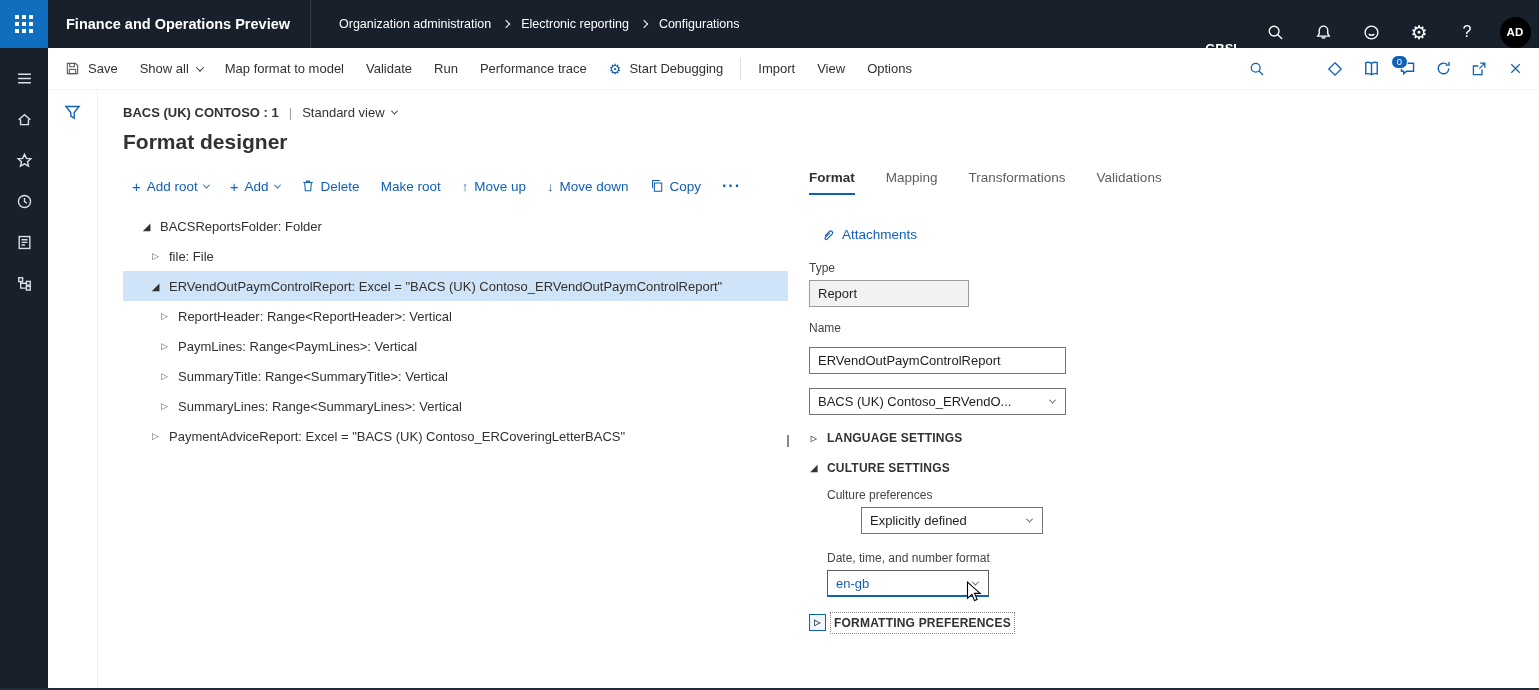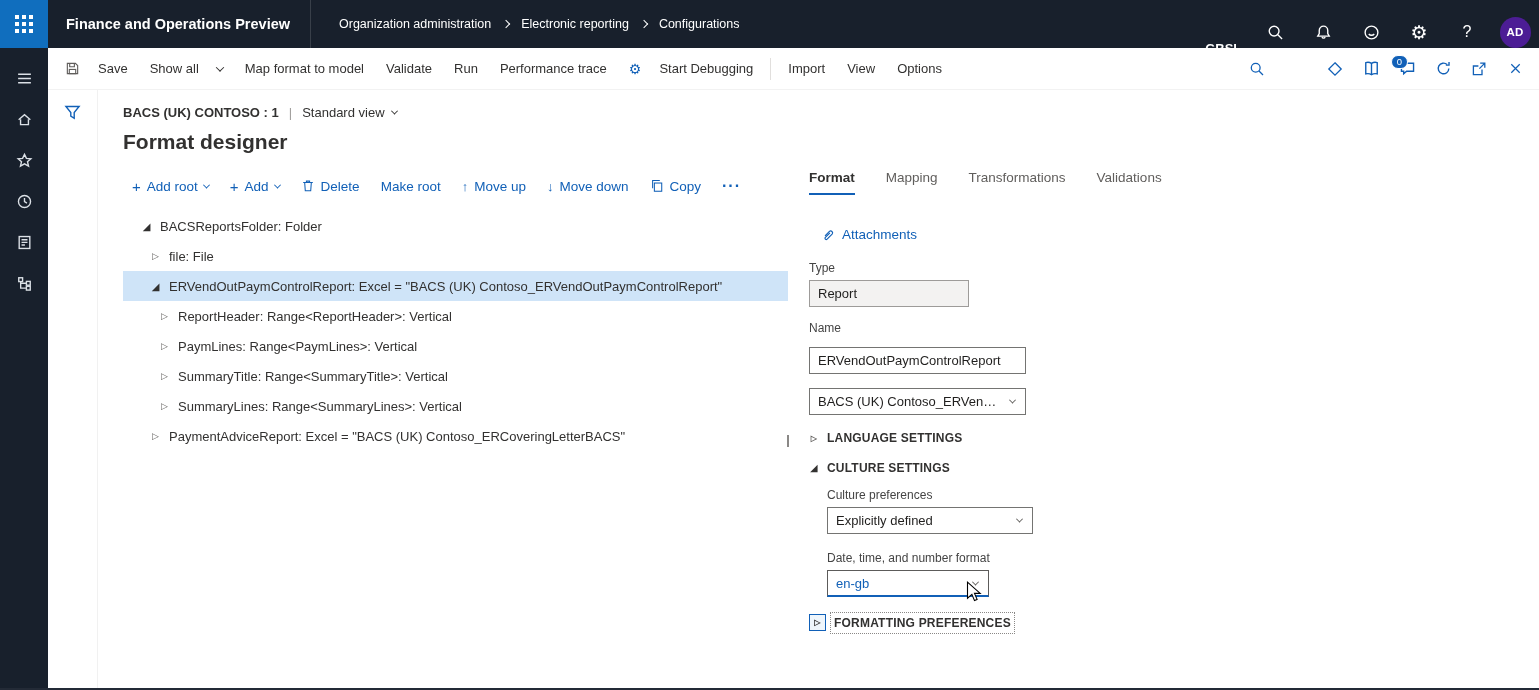--- a/index.html
+++ b/index.html
@@ -15,32 +15,32 @@
   .tb-divider { width:1px; height:48px; background:rgba(255,255,255,.14); }
   .breadcrumb { display:flex; align-items:center; margin-left:28px; font-size:12.5px; }
   .bc-item { cursor:pointer; white-space:nowrap; }
   .bc-sep { display:inline-block; width:6px; height:6px; border-top:1.8px solid #fff; border-right:1.8px solid #fff; transform:rotate(45deg); margin:0 12px; }
   .tb-right { margin-left:auto; display:flex; align-items:flex-end; height:64px; }
   .env { font-size:13px; font-weight:600; margin-right:14px; cursor:pointer; }
   .tb-cell { width:48px; height:48px; display:flex; align-items:center; justify-content:center; cursor:pointer; color:#fff; }
   .tb-cell svg { stroke:#fff; fill:none; stroke-width:1.3; }
   .gear-glyph { font-size:19px; line-height:1; }
   .help-glyph { font-size:16px; font-weight:400; }
-  .avatar { width:31px; height:31px; border-radius:50%; background:#4c1d95; color:#fff; font-size:11.5px; font-weight:700; display:flex; align-items:center; justify-content:center; letter-spacing:.3px; }
+  .avatar { width:31px; height:31px; border-radius:50%; background:#000000; color:#fff; font-size:11.5px; font-weight:700; display:flex; align-items:center; justify-content:center; letter-spacing:.3px; }
 
   
   .below { display:flex; height:640px; }
   .leftnav { width:48px; background:#18202c; flex:0 0 48px; display:flex; flex-direction:column; align-items:center; padding-top:10px; }
   .nav-cell { width:48px; height:41px; display:flex; align-items:center; justify-content:center; cursor:pointer; }
   .nav-cell svg { stroke:#dbe0e6; fill:none; stroke-width:1.3; }
   .right-col { flex:1; display:flex; flex-direction:column; min-width:0; }
 
   
   .commandbar { height:42px; background:#fff; display:flex; align-items:center; padding-left:6px; border-bottom:1px solid #f2f2f2; white-space:nowrap; }
-  .cmd-item { display:flex; align-items:center; gap:18px; padding:0 11px; height:42px; cursor:pointer; color:#323130; font-size:13px; }
+  .cmd-item { display:flex; align-items:center; gap:8px; padding:0 11px; height:42px; cursor:pointer; color:#323130; font-size:13px; }
   .cmd-item svg { stroke:#605e5c; fill:none; stroke-width:1.2; }
   .btn-primary { background:#1160b7; color:#fff; height:42px; display:flex; align-items:center; padding:0 17px; font-size:13px; cursor:pointer; margin:0 2px; }
   .chev { display:inline-block; width:6px; height:6px; border-right:1.5px solid currentColor; border-bottom:1.5px solid currentColor; }
   .chev.down { transform:rotate(45deg) translate(-1px,-1px); }
   .debug-gear { color:#1160b7; font-size:14px; line-height:1; }
   .cmd-sep { width:1px; height:22px; background:#e1dfdd; margin:0 6px; }
   .cmd-right { margin-left:auto; display:flex; align-items:center; padding-right:6px; }
   .cmd-icon { width:36px; height:42px; display:flex; align-items:center; justify-content:center; cursor:pointer; color:#1160b7; position:relative; }
   .cmd-icon svg { stroke:#1160b7; fill:none; stroke-width:1.3; }
   .cmd-icon.search-gap { margin-right:42px; }
@@ -87,21 +87,21 @@
   .tab.active { color:#323130; font-weight:700; border-bottom:2px solid #1160b7; }
 
   .attachments { display:flex; align-items:center; gap:7px; color:#1160b7; margin:27px 0 0 12px; cursor:pointer; font-size:13.5px; }
   .attachments svg { stroke:#1160b7; fill:none; stroke-width:1.3; }
 
   .fields { margin-top:19px; }
   .field { margin-bottom:14px; }
   .field-label { display:block; font-size:12px; color:#444; margin-bottom:5px; }
   .tinput { height:27px; border:1px solid #747472; background:#fff; font-family:inherit; font-size:13px; color:#201f1e; padding:0 8px; display:block; }
   .tinput.disabled { background:#f3f2f1; border-color:#9d9b99; }
-  .w160 { width:160px; } .w217 { width:217px;margin-top:12px; } .w219 { width:206px; } .w162 { width:162px; }
+  .w160 { width:160px; } .w217 { width:257px;margin-top:12px; } .w219 { width:182px;margin-left:34px; } .w162 { width:162px; }
   .combo { position:relative; height:27px; border:1px solid #747472; background:#fff; display:flex; align-items:center; padding:0 24px 0 8px; cursor:pointer; }
   .combo .combo-text { white-space:nowrap; overflow:hidden; text-overflow:ellipsis; color:#201f1e; }
   .combo .chev { position:absolute; right:10px; top:10px; width:5px; height:5px; color:#605e5c; }
   .combo.focused { border-color:#5c5b5a; border-bottom:2px solid #1160b7; }
   .combo.focused .combo-text { color:#1160b7; }
 
   .section-header { display:flex; align-items:center; gap:8px; font-size:12px; font-weight:700; color:#323130; margin-top:16px; cursor:pointer; letter-spacing:.2px; }
   .sec-arrow { font-size:8px; color:#605e5c; width:10px; text-align:center; }
   .sec-arrow.expanded { color:#323130; font-size:9px; }
   .sec-arrow-box { width:17px; height:17px; border:1px solid #1160b7; background:#eff6fc; display:flex; align-items:center; justify-content:center; font-size:8px; color:#323130; }

